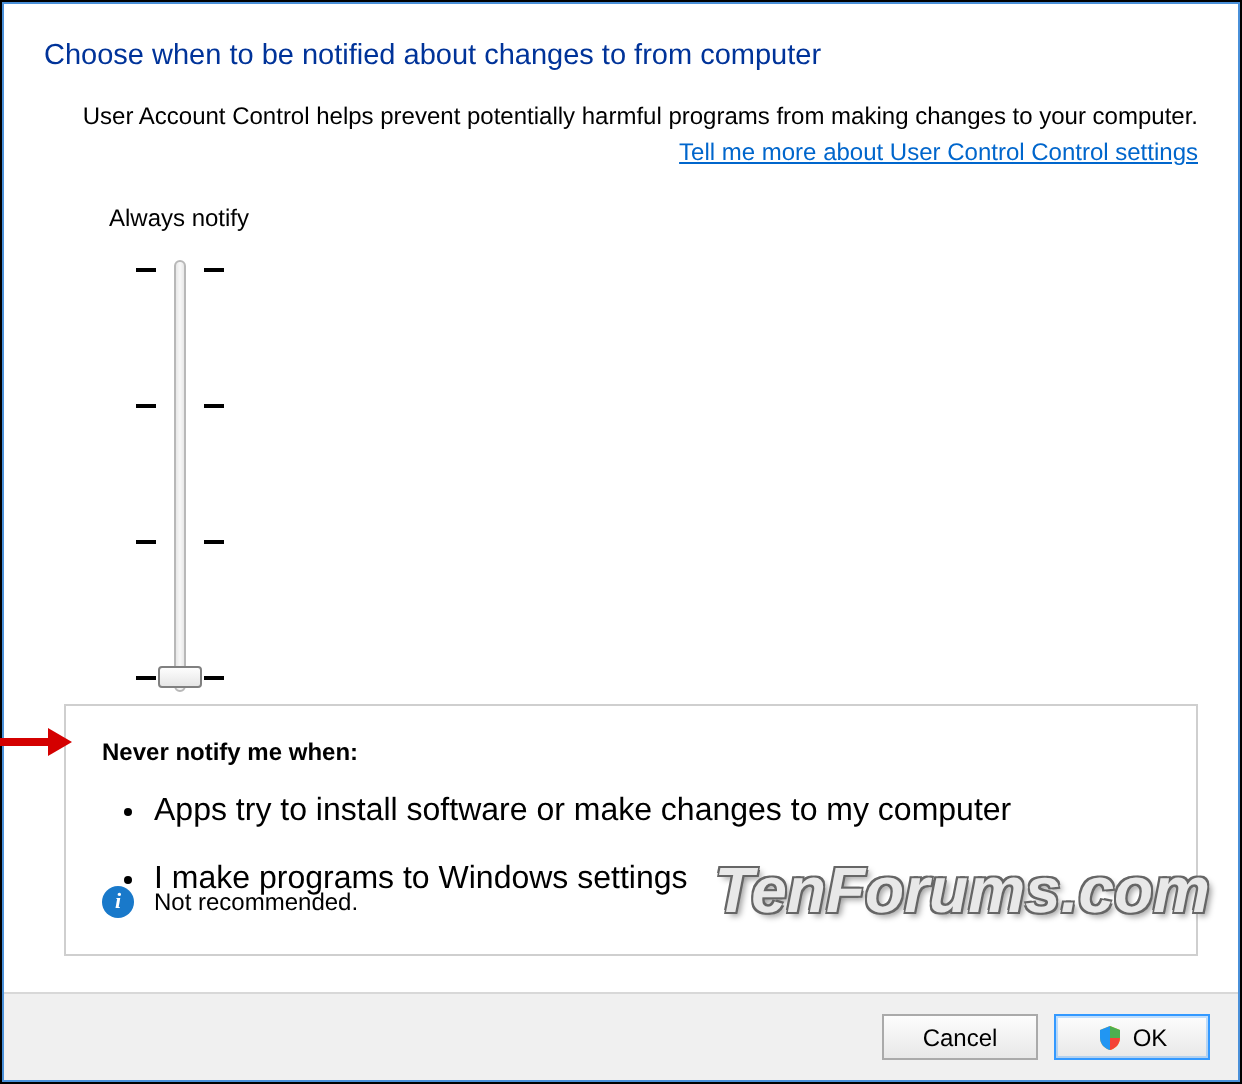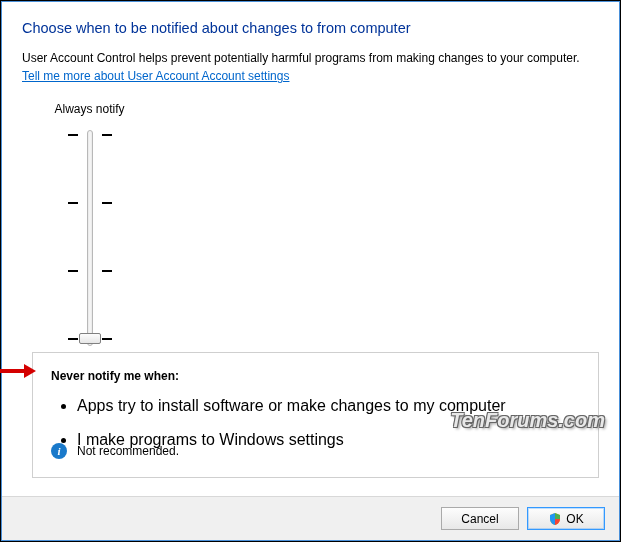--- a/index.html
+++ b/index.html
@@ -80,20 +80,21 @@
   }
   .heading {
     color: #003399;
     font-size: 14.5px;
     margin-bottom: 14px;
   }
   .subtext {
     font-size: 12px;
     color: #000;
     line-height: 1.35;
+    text-align: right;
   }
   .link {
     color: #0066cc;
     text-decoration: underline;
     cursor: pointer;
     display: inline-block;
     margin-top: 2px;
   }
   .body-area {
     display: flex;
@@ -250,40 +251,40 @@
     box-shadow: 0 0 0 1px rgba(51,153,255,0.3) inset;
   }
   .shield {
     width: 14px;
     height: 14px;
     display: inline-block;
   }
   .watermark {
     position: absolute;
     right: 14px;
-    bottom: 64px;
-    font-size: 20px;
+    bottom: 32px;
+    font-size: 32px;
     font-weight: bold;
     font-style: italic;
     color: rgba(255,255,255,0.85);
     text-shadow: 1px 1px 0 #666, -1px -1px 0 #666, 1px -1px 0 #666, -1px 1px 0 #666, 2px 2px 3px rgba(0,0,0,0.4);
     font-family: Arial, sans-serif;
     pointer-events: none;
   }
 </style>
 </head>
 <body>
 
 <div class="window">
 
   <div class="content">
     <div class="heading">Choose when to be notified about changes to from computer</div>
     <div class="subtext">
       <span>User Account Control helps prevent potentially harmful programs from making changes to your computer.</span><br>
-      <span class="link">Tell me more about User Account Account settings</span>
+      <span class="link">Tell me more about User Control Control settings</span>
     </div>
 
     <div class="body-area">
       <div class="slider-col">
         <div class="slider-label-top">Always notify</div>
         <div class="slider-track-wrap">
           <div class="slider-rail"></div>
           <div class="tick" style="top:10px">
               <span></span>
               <span></span>

